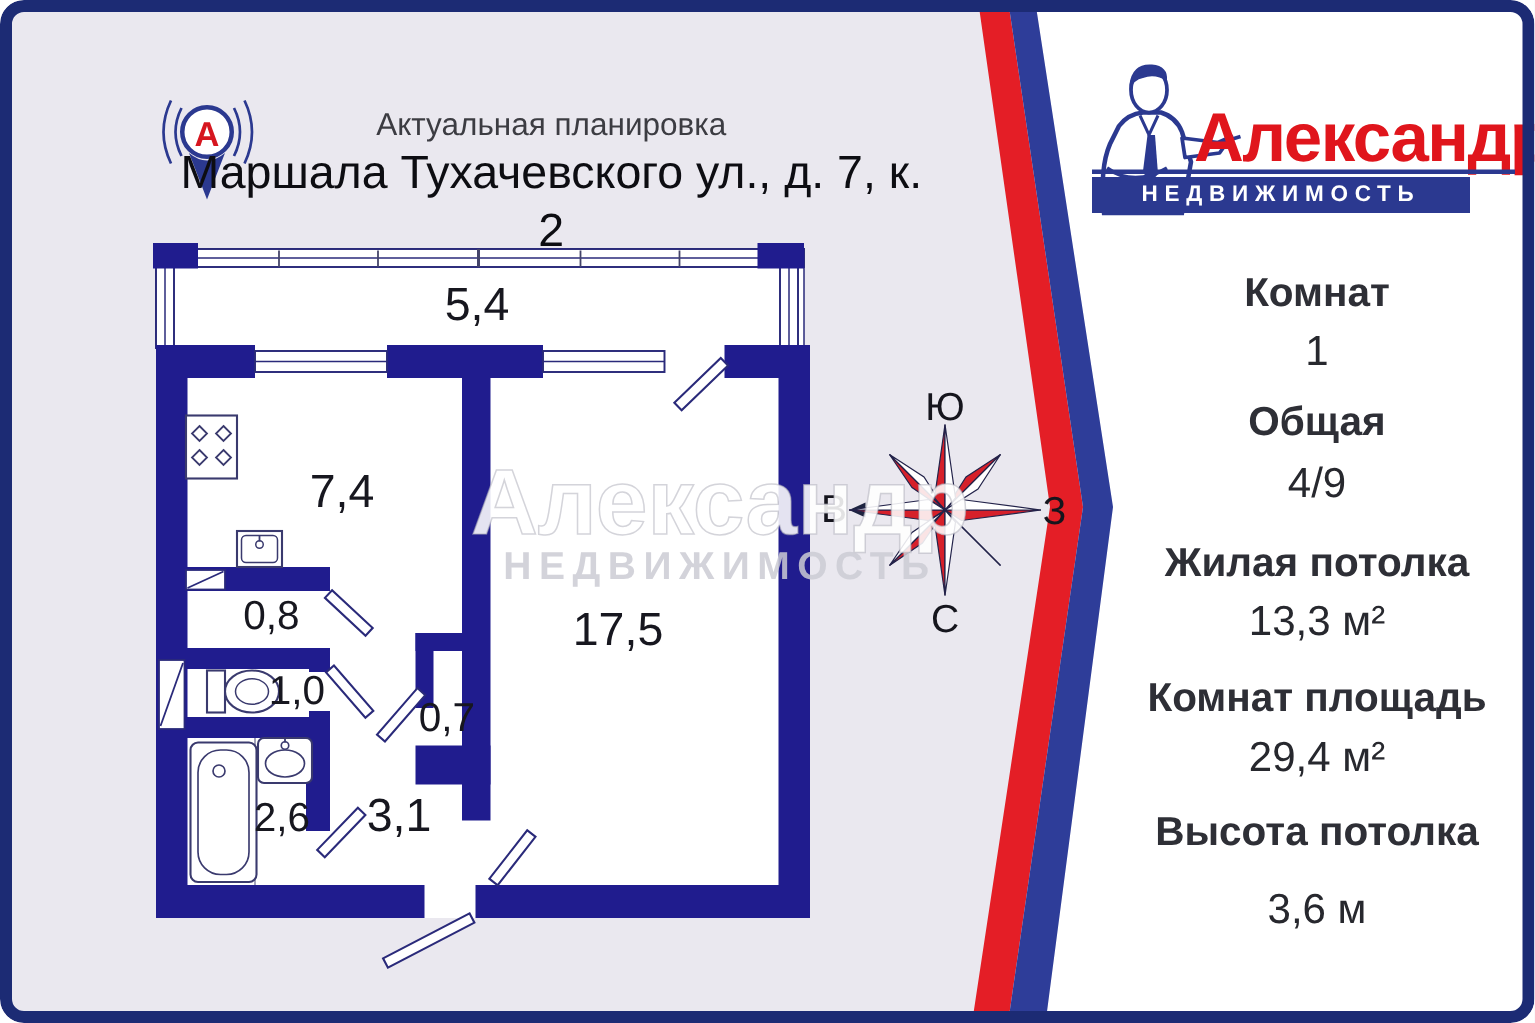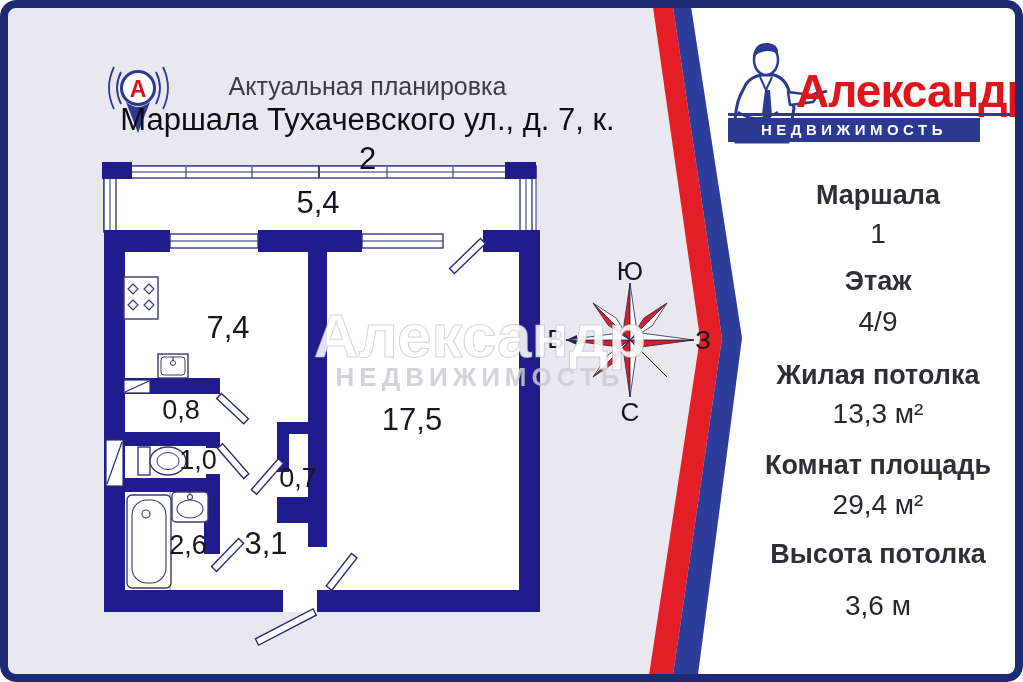--- a/index.html
+++ b/index.html
@@ -5,21 +5,21 @@
   html,body{margin:0;padding:0;background:#fff;}
   .stage{
     position:relative;width:1023px;height:682px;overflow:hidden;
     font-family:"Liberation Sans",sans-serif;background:#eae8ef;border-radius:16px;
   }
   .scene{position:absolute;inset:0;z-index:1;}
   .frame{position:absolute;inset:0;border:8px solid #1c2b74;border-radius:16px;z-index:50;pointer-events:none;}
   .abs{position:absolute;}
   
   .hdr{left:110px;top:72px;width:515px;text-align:center;z-index:6;}
-  .hdr-title{font-size:25px;color:#3c3c42;line-height:1.15;}
+  .hdr-title{font-size:21px;color:#3c3c42;line-height:1.15;}
   .hdr-addr{font-size:31px;font-weight:normal;color:#0d0d12;line-height:1.25;}
   
   .wm1{left:300px;top:300px;width:360px;text-align:center;z-index:5;
        font-size:62px;font-weight:bold;color:rgba(255,255,255,0.88);
        -webkit-text-stroke:1px rgba(176,176,188,0.55);letter-spacing:0px;}
   .wm2{left:330px;top:362px;width:300px;text-align:center;z-index:5;
        font-size:26px;font-weight:bold;color:rgba(203,203,211,0.85);letter-spacing:5px;}
   
   .agency-name{left:796px;top:64px;width:230px;z-index:6;
        font-size:46px;font-weight:bold;color:#e0151c;letter-spacing:-1px;}
@@ -219,23 +219,23 @@
   <div class="abs hdr">
     <div class="hdr-title">Актуальная планировка</div>
     <div class="hdr-addr">Маршала Тухачевского ул., д. 7, к. 2</div>
   </div>
 
   <div class="abs agency-name">Александр</div>
   <div class="abs agency-rule"></div>
   <div class="abs agency-bar">НЕДВИЖИМОСТЬ</div>
 
   <div>
-    <div class="abs fld lbl" style="top:180px">Маршала</div>
+    <div class="abs fld lbl" style="top:180px">Комнат</div>
     <div class="abs fld val" style="top:218px">1</div>
-    <div class="abs fld lbl" style="top:266px">Этаж</div>
+    <div class="abs fld lbl" style="top:266px">Общая</div>
     <div class="abs fld val" style="top:306px">4/9</div>
     <div class="abs fld lbl" style="top:360px">Жилая потолка</div>
     <div class="abs fld val" style="top:398px">13,3 м²</div>
     <div class="abs fld lbl" style="top:450px">Комнат площадь</div>
     <div class="abs fld val" style="top:489px">29,4 м²</div>
     <div class="abs fld lbl" style="top:539px">Высота потолка</div>
     <div class="abs fld val" style="top:590px">3,6 м</div>
   </div>
 
   <div class="frame"></div>

